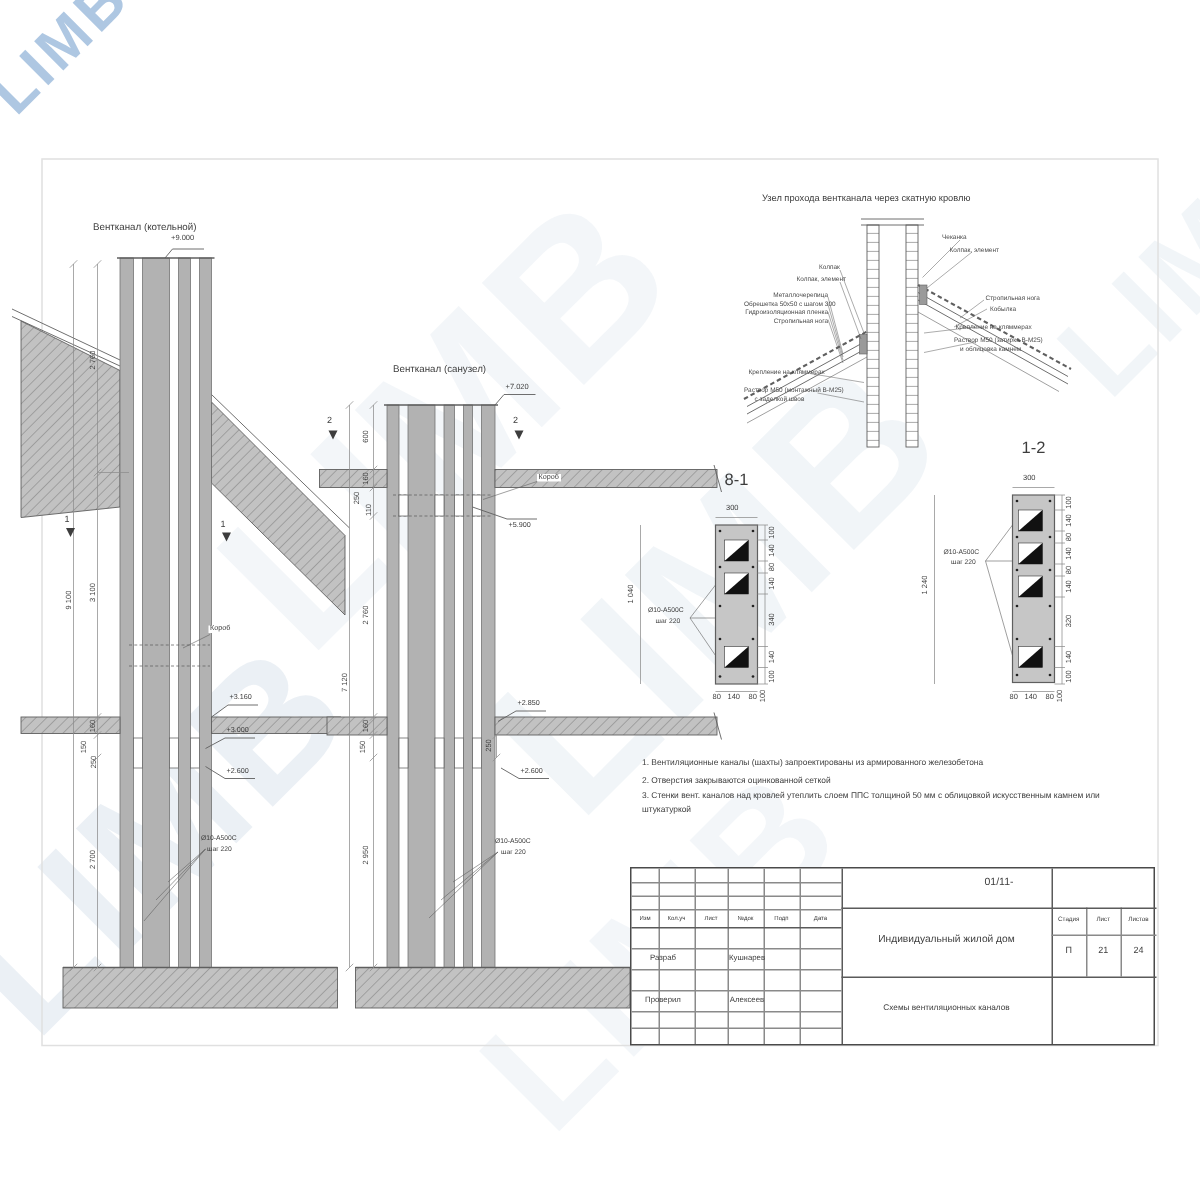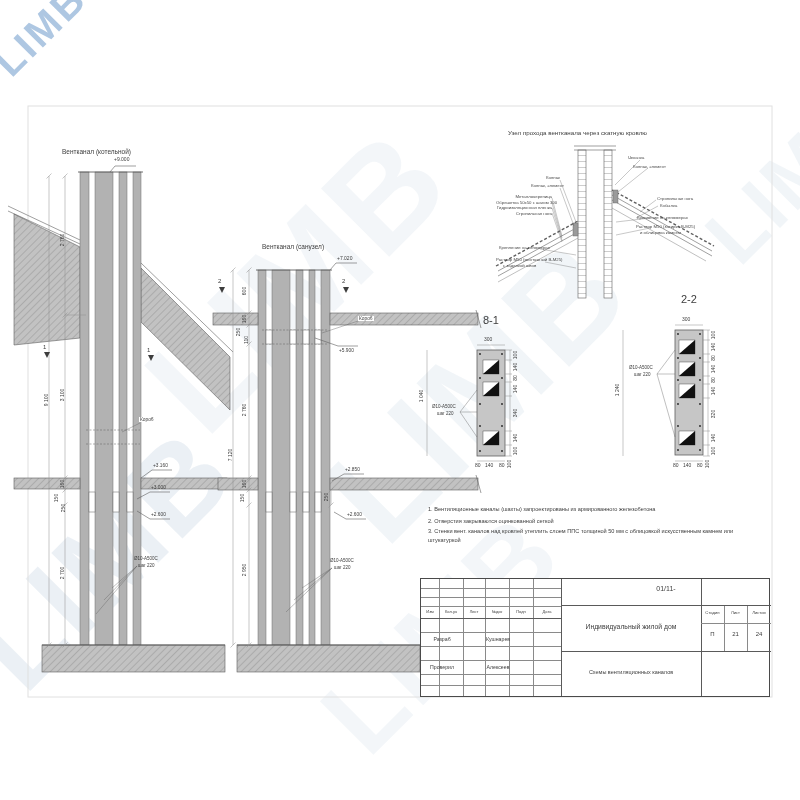--- a/index.html
+++ b/index.html
@@ -345,21 +345,21 @@
   <div class="dv" style="left:515px;top:413px;">340</div>
   <div class="dv" style="left:515px;top:438px;">140</div>
   <div class="dv" style="left:515px;top:451px;">100</div>
   <div class="t" style="left:475px;top:462px;font-size:5px;">80</div>
   <div class="t" style="left:485px;top:462px;font-size:5px;">140</div>
   <div class="t" style="left:499px;top:462px;font-size:5px;">80</div>
   <div class="dv" style="left:509px;top:464px;">100</div>
   <div class="t" style="left:432px;top:404px;font-size:4.5px;">Ø10-А500С</div>
   <div class="t" style="left:437px;top:410.5px;font-size:4.5px;">шаг 220</div>
 
-  <div class="t" style="left:681px;top:293px;font-size:11px;">2-2</div>
+  <div class="t" style="left:681px;top:293px;font-size:11px;">1-2</div>
   <div class="t" style="left:682px;top:316px;font-size:5px;">300</div>
   <div class="dv" style="left:617px;top:390px;">1 240</div>
   <div class="dv" style="left:713px;top:335px;">100</div>
   <div class="dv" style="left:713px;top:347px;">140</div>
   <div class="dv" style="left:713px;top:358px;">80</div>
   <div class="dv" style="left:713px;top:369px;">140</div>
   <div class="dv" style="left:713px;top:380px;">80</div>
   <div class="dv" style="left:713px;top:391px;">140</div>
   <div class="dv" style="left:713px;top:414px;">320</div>
   <div class="dv" style="left:713px;top:438px;">140</div>

